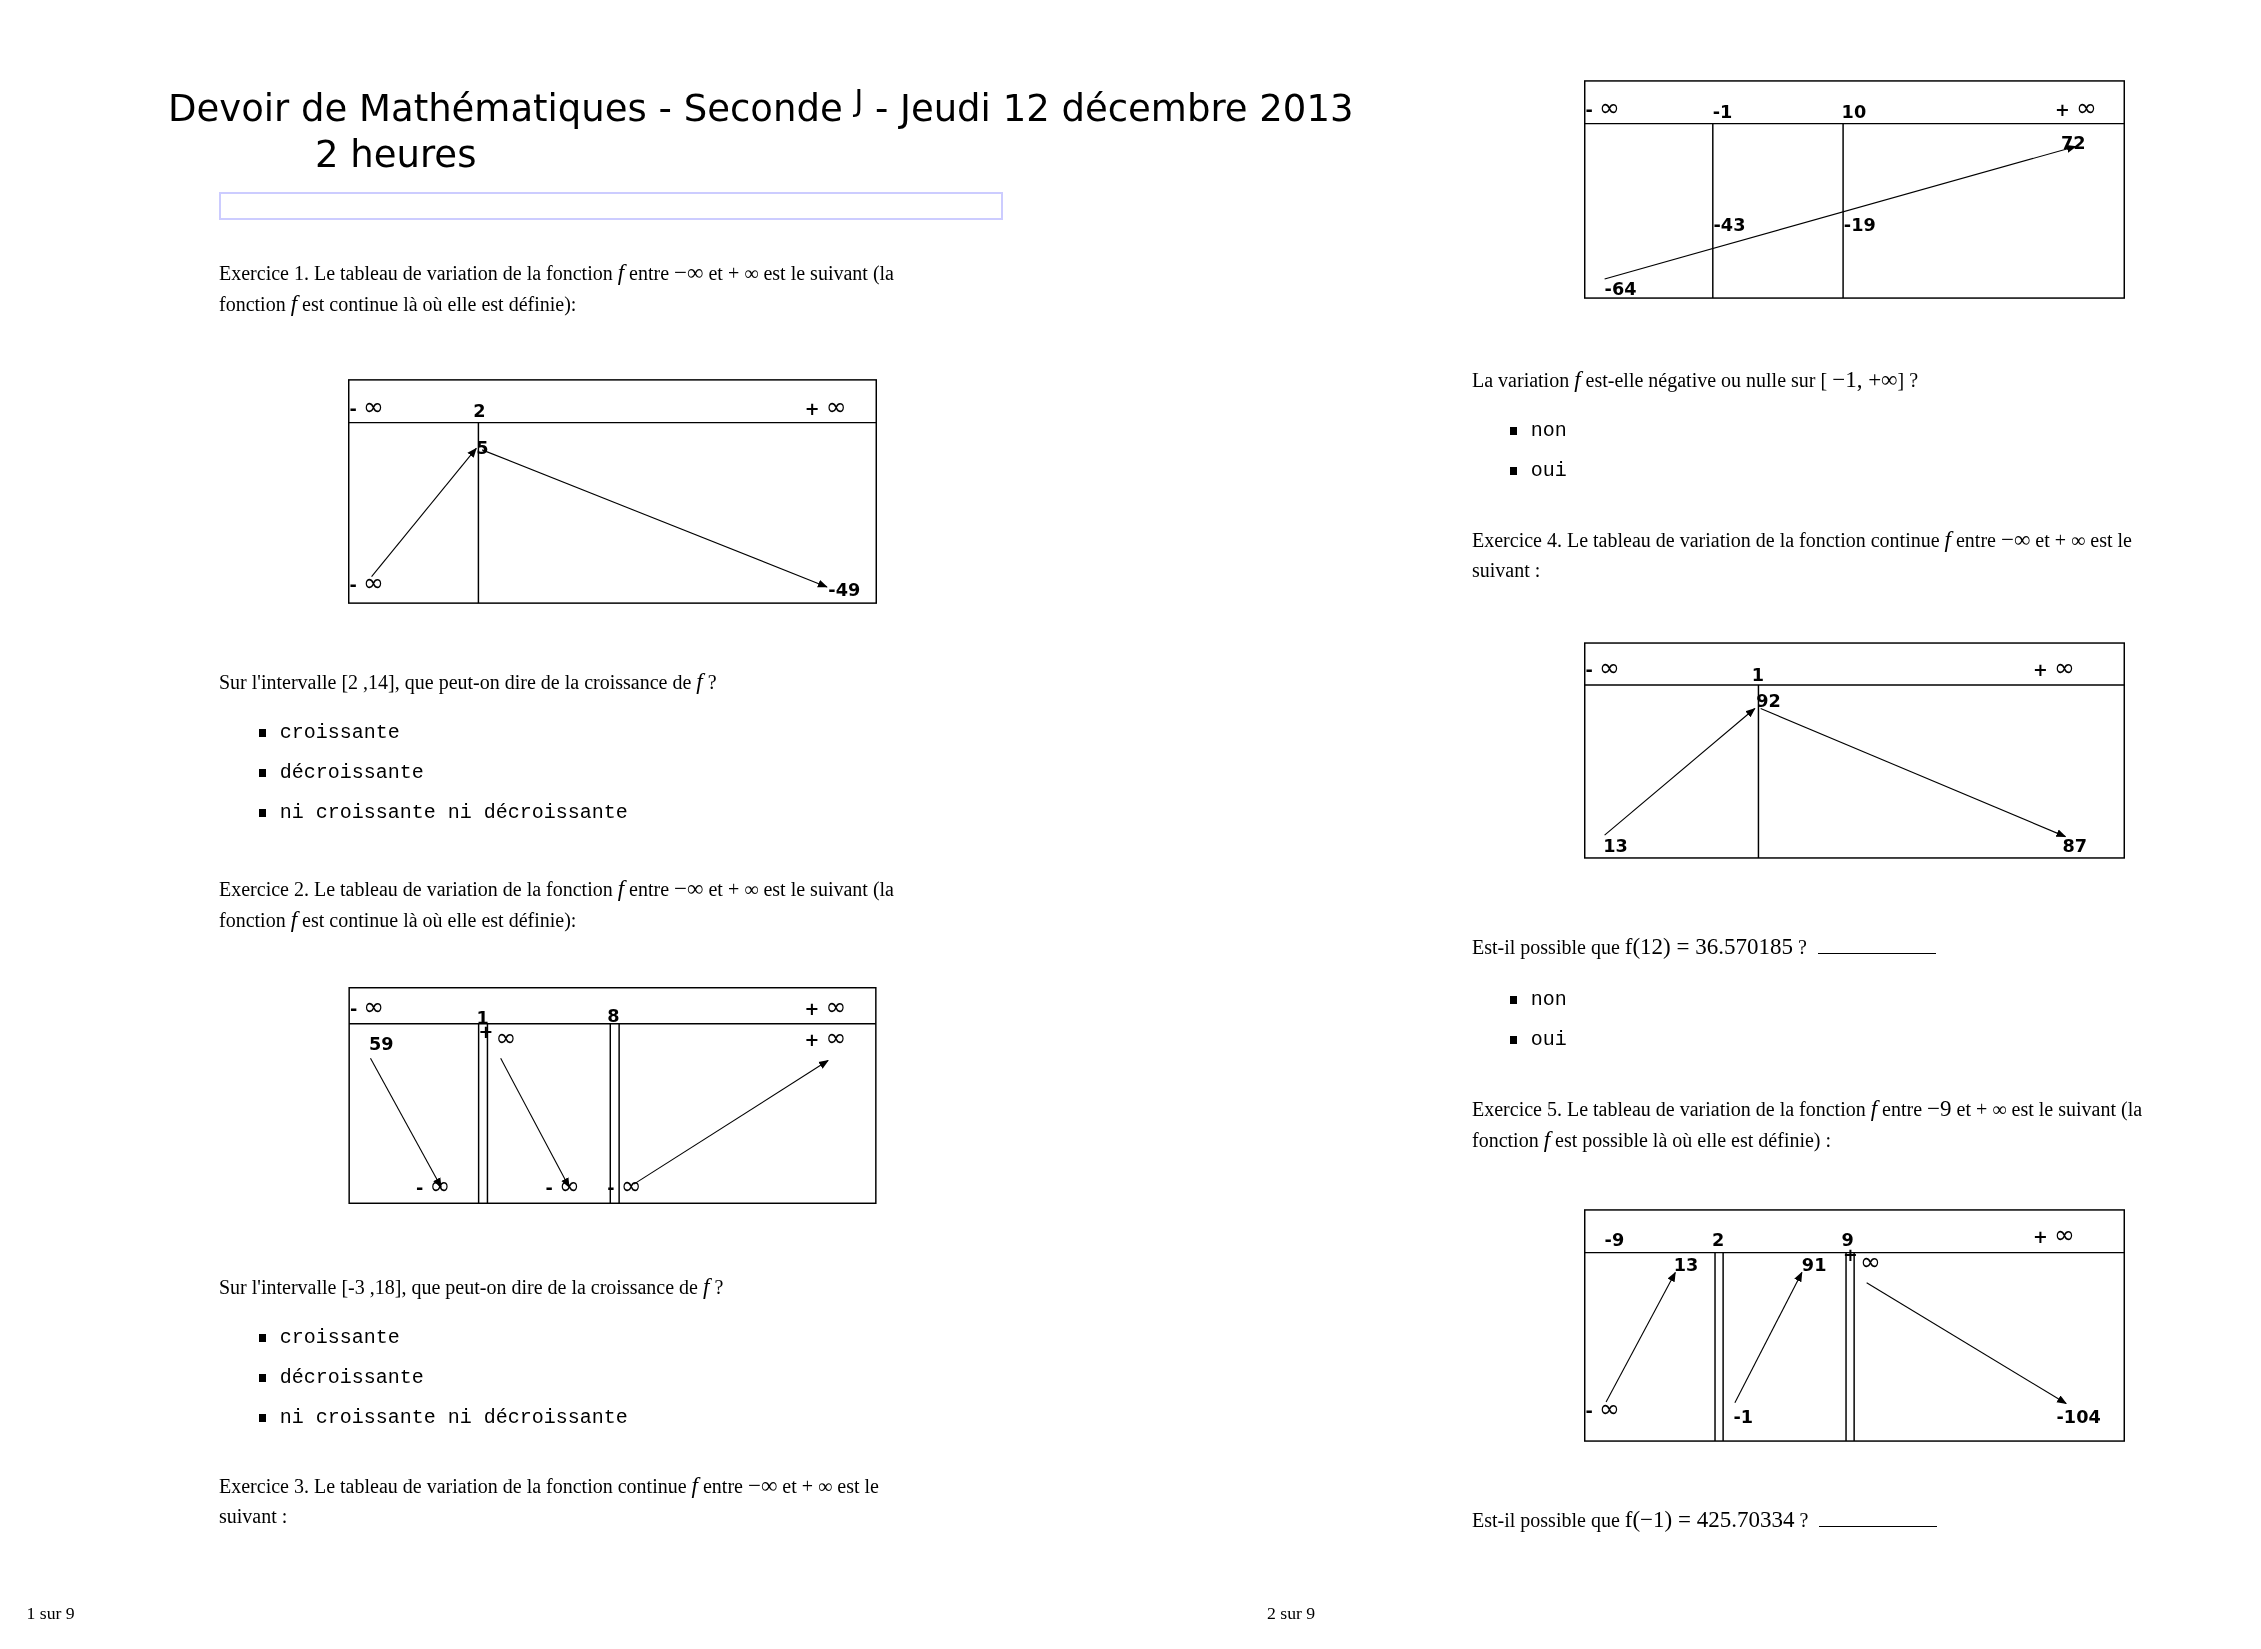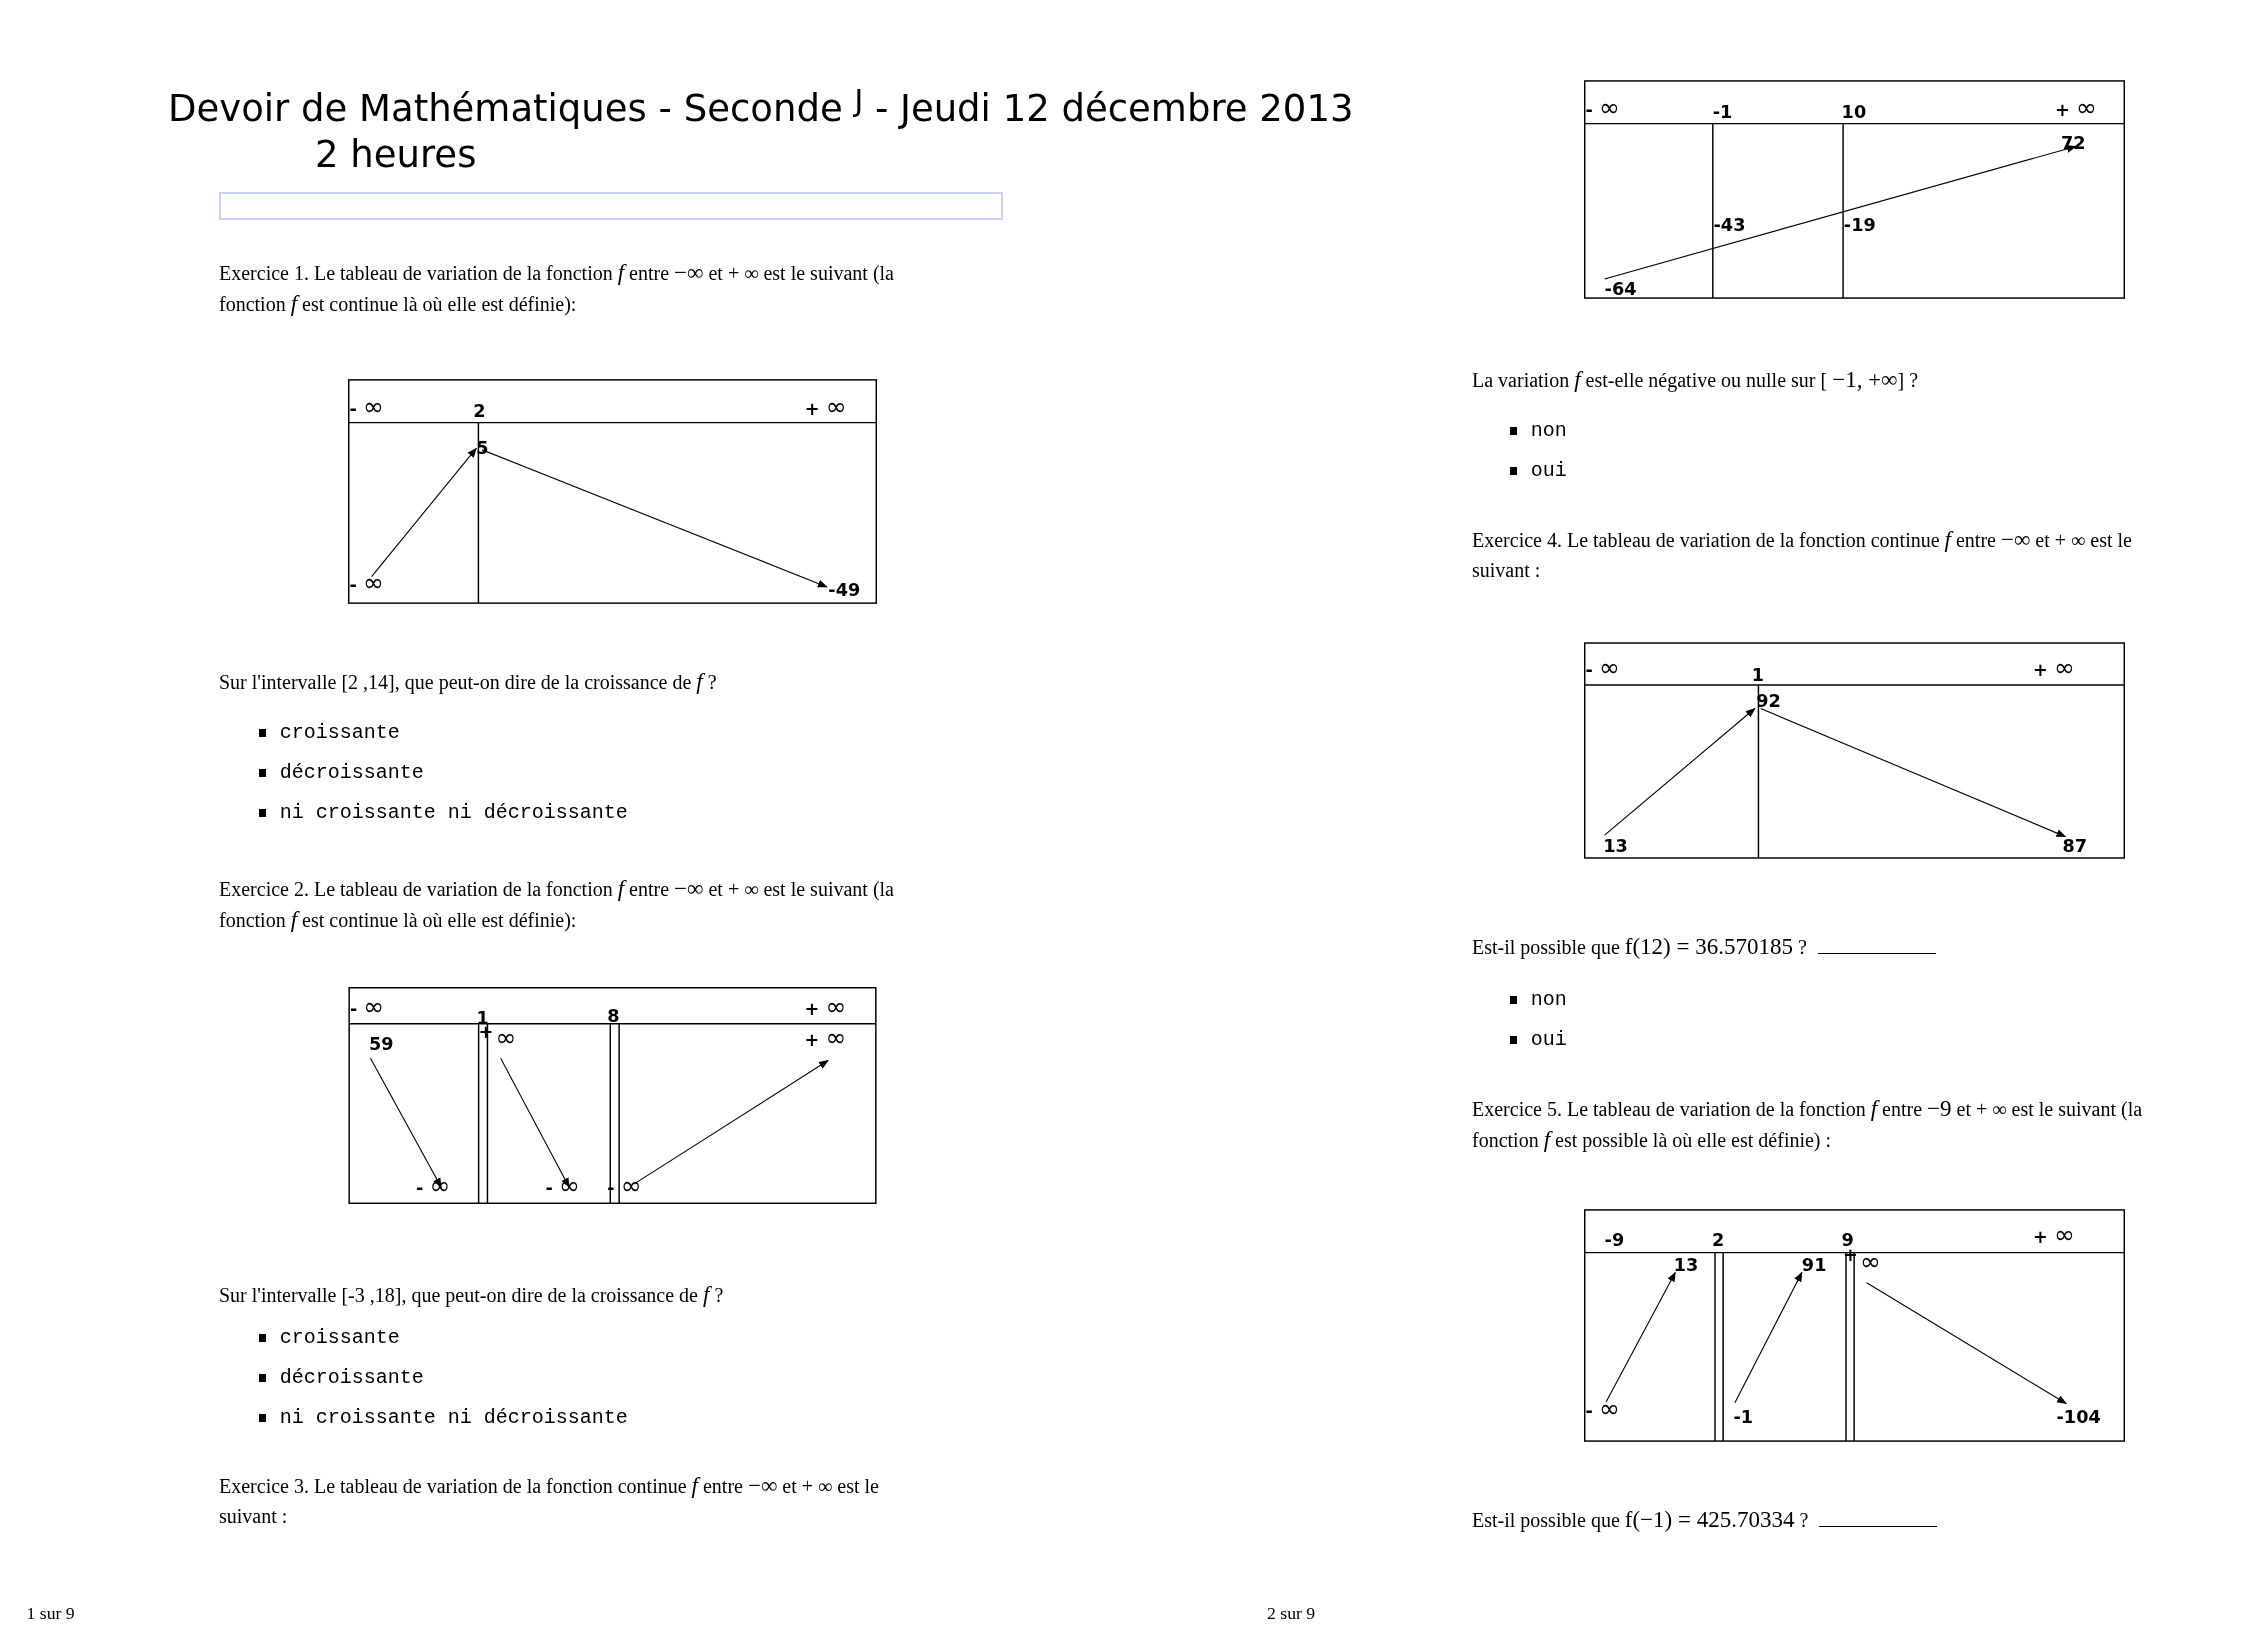--- a/index.html
+++ b/index.html
@@ -123,21 +123,21 @@
     <text x="200" y="80"><tspan class="inf" font-weight="normal" font-size="34">∞</tspan></text>
     <text x="177" y="70">+</text>
     <text x="268" y="282"><tspan>- </tspan><tspan class="inf" font-weight="normal" font-size="34">∞</tspan></text>
     <text x="352" y="282"><tspan>- </tspan><tspan class="inf" font-weight="normal" font-size="34">∞</tspan></text>
     <text x="620" y="80"><tspan>+ </tspan><tspan class="inf" font-weight="normal" font-size="34">∞</tspan></text>
     <line x1="30" y1="97" x2="126" y2="272" stroke="#000" stroke-width="1.5" marker-end="url(#ah2)"></line>
     <line x1="207" y1="97" x2="300" y2="272" stroke="#000" stroke-width="1.5" marker-end="url(#ah2)"></line>
     <line x1="388" y1="268" x2="652" y2="100" stroke="#000" stroke-width="1.5" marker-end="url(#ah2)"></line>
   </svg>
 
-<div class="abs serif para" style="left:219px; top:1272px;margin-top:8px;">
+<div class="abs serif para" style="left:219px; top:1272px;">
   <span>Sur l'intervalle [-3 ,18], que peut-on dire de la croissance de</span>
   <span class="math">f</span>
   <span>?</span>
 </div>
 <ul class="abs serif opts" style="left:259px; top:1318px;">
   <li>
       <span class="bullet"></span>
       <span>croissante</span>
     </li>
   <li>

